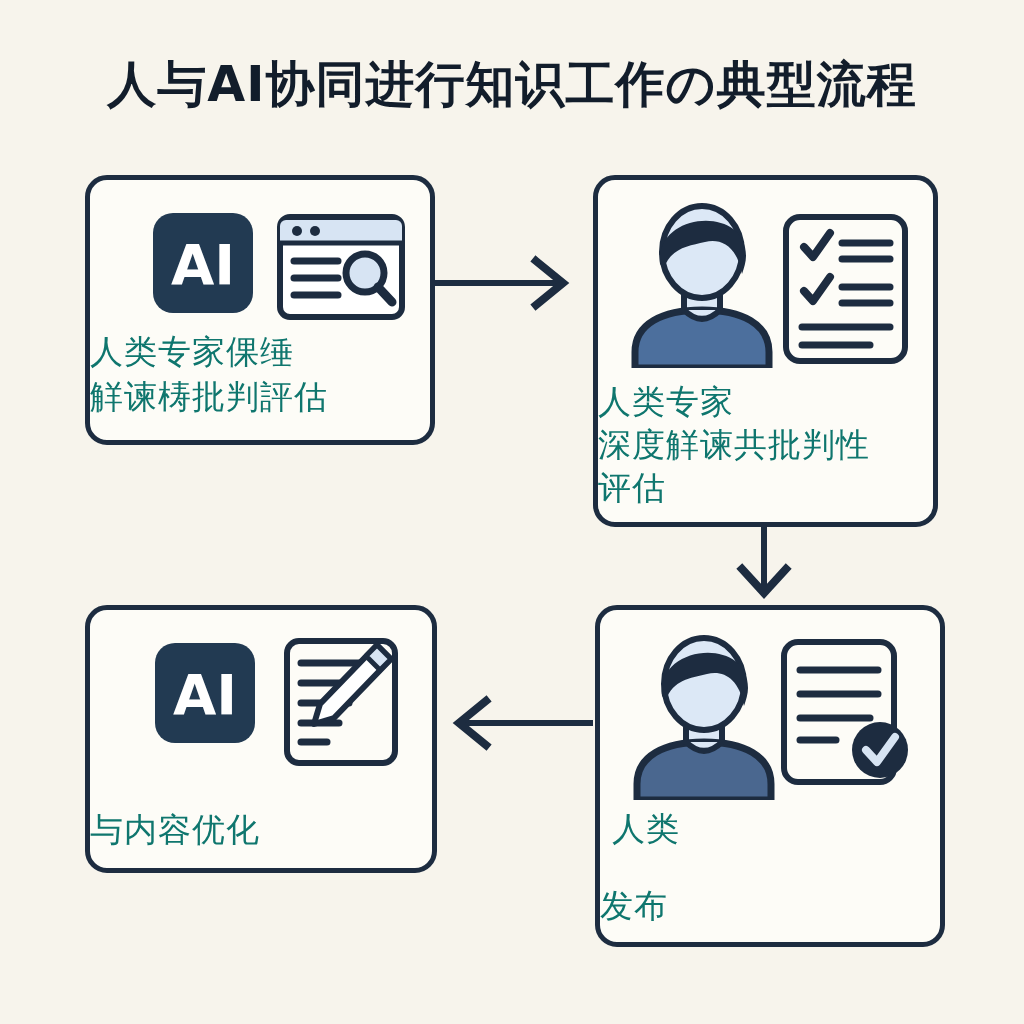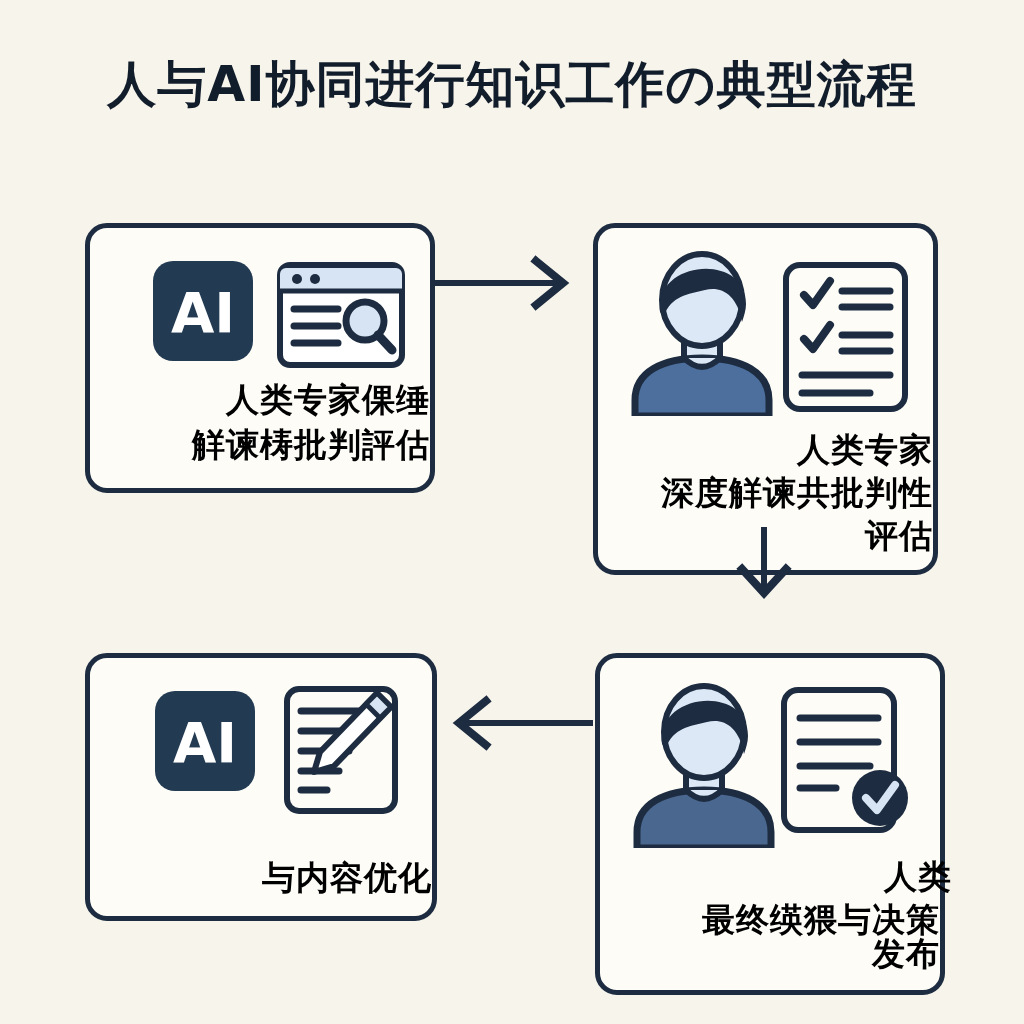--- a/index.html
+++ b/index.html
@@ -13,26 +13,25 @@
     position:absolute;top:52px;left:0;width:1024px;
     text-align:center;font-size:49px;font-weight:800;
     letter-spacing:1px;color:#121d2b;
   }
   .flow-box{
     position:absolute;
     background:#fdfcf7;
     border:5px solid #1d2c40;
     border-radius:22px;
     box-sizing:border-box;
-    margin-top:48px;
   }
   .icon{position:absolute;}
   .caption{
-    position:absolute;left:0;width:100%;text-align:right;
-    font-size:33px;font-weight:700;color:#000000;letter-spacing:1px;
+    position:absolute;left:0;width:100%;text-align:left;
+    font-size:33px;font-weight:400;color:#0f766e;letter-spacing:1px;
     line-height:1.0;white-space:nowrap;
   }
   .arrow{position:absolute;}
   svg{display:block;}
 </style>
 </head>
 <body>
 
 <div>
 
@@ -106,21 +105,20 @@
         <rect x="4" y="4" width="110" height="140" rx="14" fill="#fdfcf7" stroke="#1d2c40" stroke-width="6"></rect>
         <line x1="20" y1="32" x2="98" y2="32" stroke="#1d2c40" stroke-width="7" stroke-linecap="round"></line>
         <line x1="20" y1="56" x2="98" y2="56" stroke="#1d2c40" stroke-width="7" stroke-linecap="round"></line>
         <line x1="20" y1="80" x2="90" y2="80" stroke="#1d2c40" stroke-width="7" stroke-linecap="round"></line>
         <line x1="20" y1="102" x2="56" y2="102" stroke="#1d2c40" stroke-width="7" stroke-linecap="round"></line>
         <circle cx="100" cy="112" r="28" fill="#1d2c40"></circle>
         <polyline points="86,112 97,124 115,99" fill="none" stroke="#d7e4f3" stroke-width="8" stroke-linecap="round" stroke-linejoin="round"></polyline>
       </svg>
     </div>
     <div class="caption" style="top:202px;padding-left:12px;">人类</div>
-    <div class="caption" style="top:245px;">最终绬猥与决策</div>
     <div class="caption" style="top:279px;">发布</div>
   </div>
 
   <div class="flow-box" style="left:85px;top:605px;width:352px;height:268px;">
     <div class="icon" style="left:62px;top:30px;">
       <svg width="106" height="106" viewBox="0 0 106 106">
         <rect x="3" y="3" width="100" height="100" rx="20" fill="#223a52"></rect>
         <text x="53" y="74" text-anchor="middle" font-size="56" font-weight="bold" fill="#ffffff" font-family="DejaVu Sans, sans-serif">AI</text>
       </svg>
     </div>

